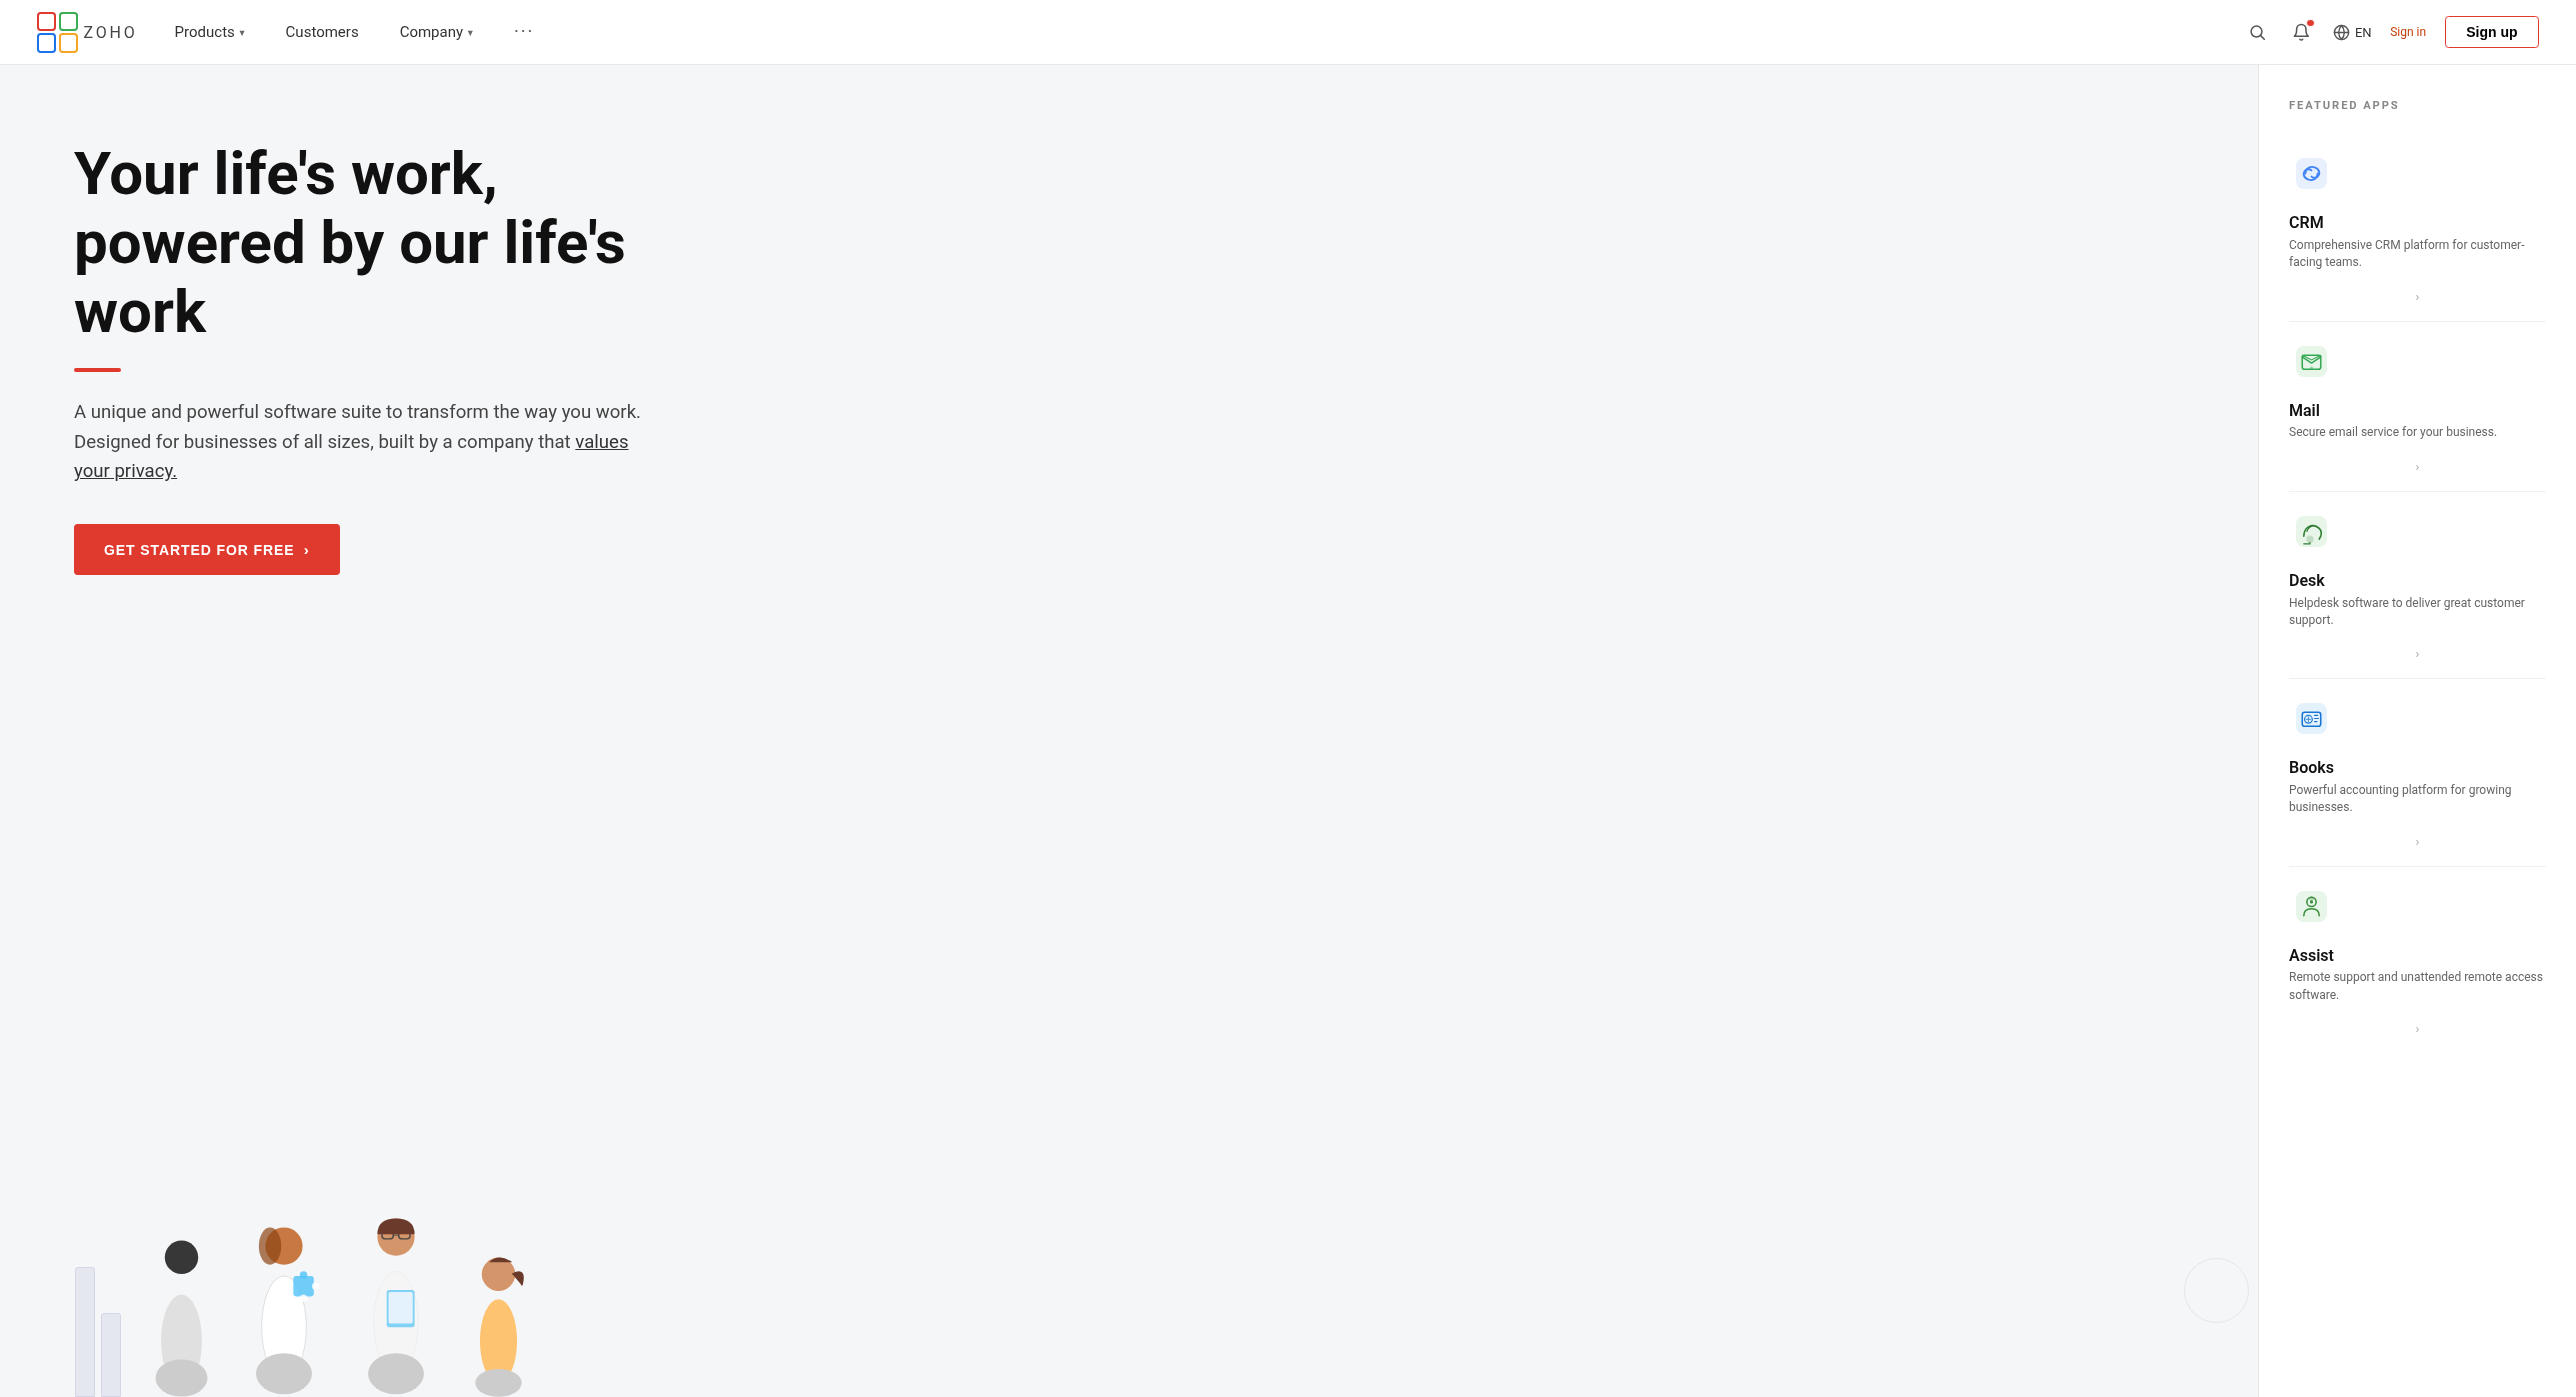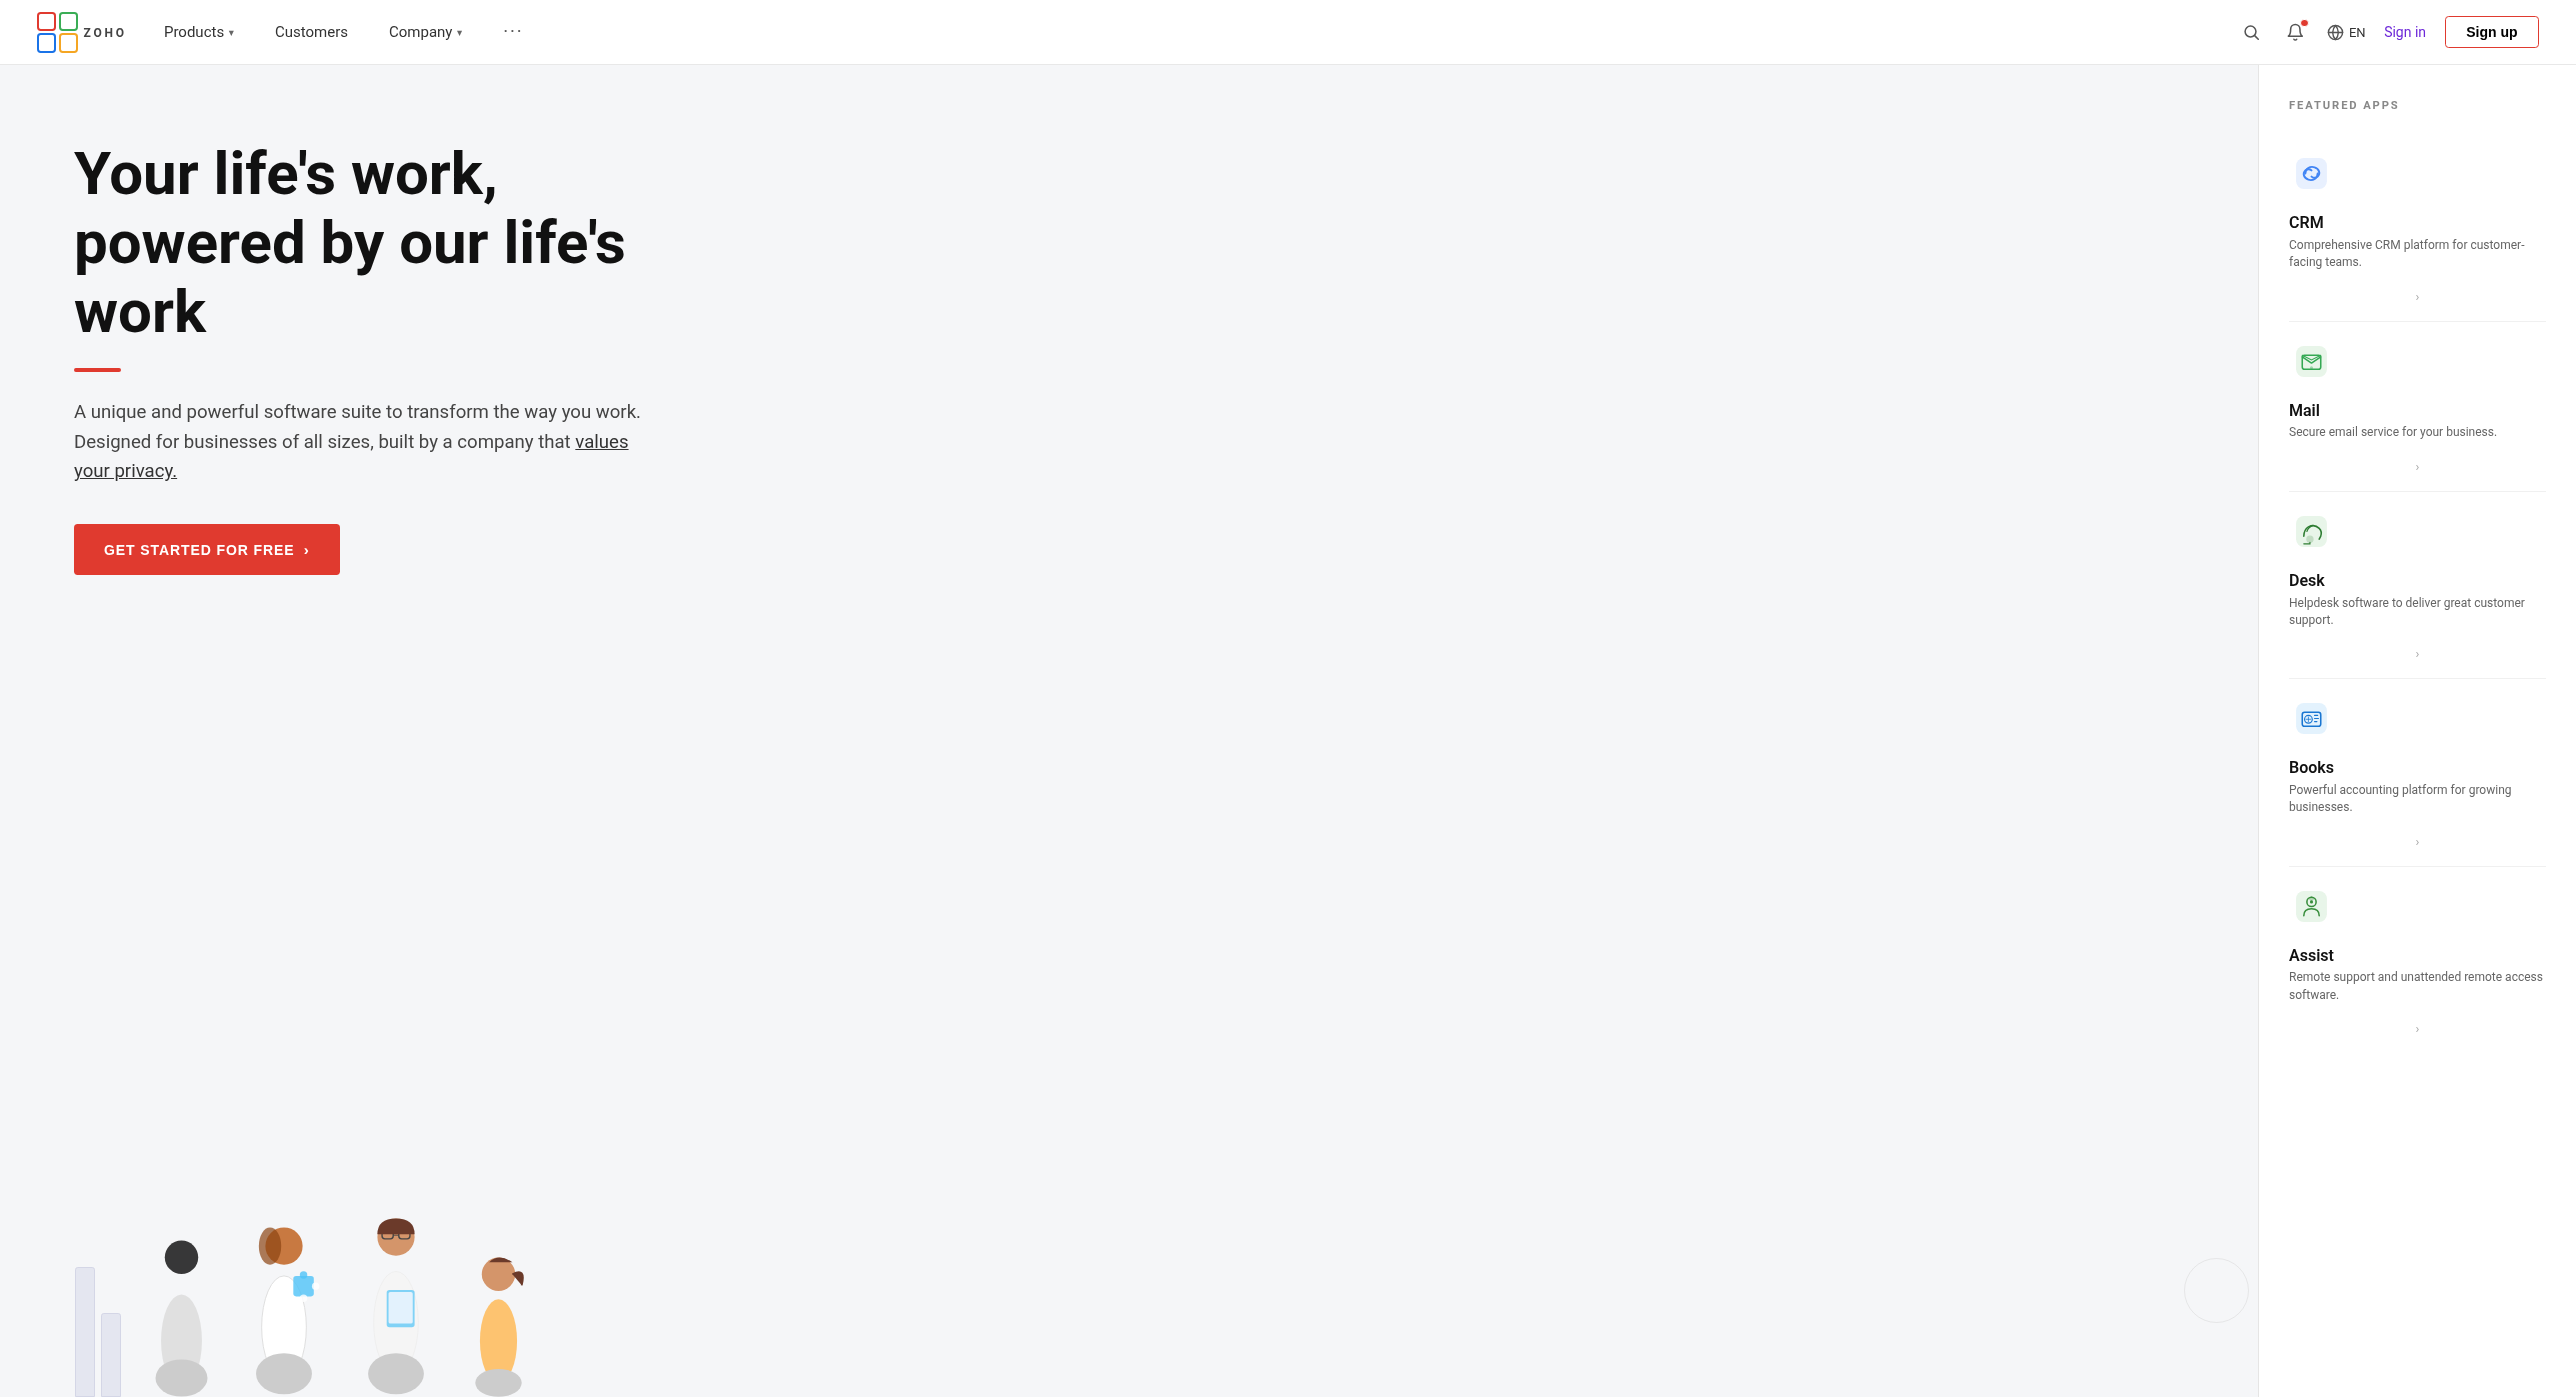--- a/index.html
+++ b/index.html
@@ -29,22 +29,22 @@
       width: 41px;
       height: 41px;
       margin-right: 5.6px;
     }
     .logo-sq { border-radius: 3.7px; border: 2.8px solid; }
     .sq-red { border-color: #e03a2f; }
     .sq-green { border-color: #3aad55; }
     .sq-blue { border-color: #1a73e8; }
     .sq-yellow { border-color: #f5a623; }
     .logo-text {
-      font-size: 12px;
-      font-weight: 700;
+      font-size: 16px;
+      font-weight: 400;
       letter-spacing: 2.8px;
       color: #444;
       margin-top: 1.9px;
     }
     .nav {
       display: flex;
       align-items: center;
       gap: 41px;
       flex: 1;
     }
@@ -89,22 +89,22 @@
     }
     .lang-btn {
       display: flex;
       align-items: center;
       gap: 4.7px;
       font-size: 13px;
       color: #333;
       cursor: pointer;
     }
     .signin-btn {
-      font-size: 14px;
-      color: #6d28d9;
+      font-size: 12px;
+      color: #c2410c;
       cursor: pointer;
       font-weight: 400;
     }
     .signup-btn {
       border: 1.9px solid #e03a2f;
       color: #000000;
       background: #fff;
       padding: 7.4px 20.5px;
       border-radius: 3.7px;
       font-size: 14px;

